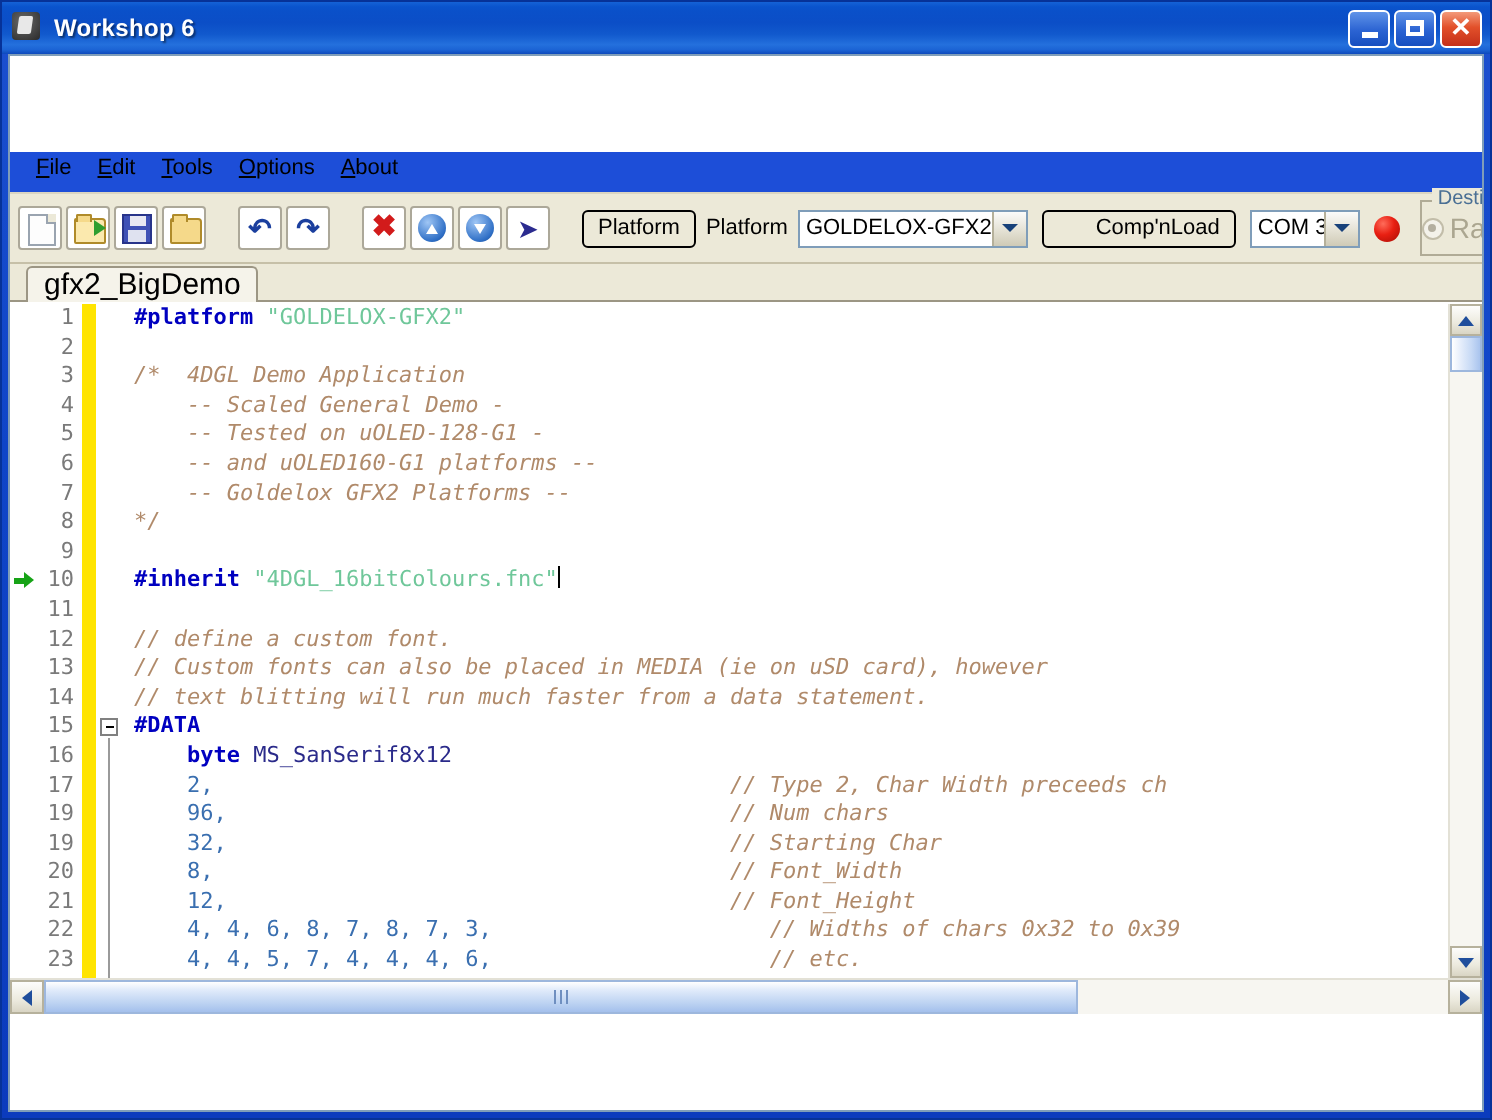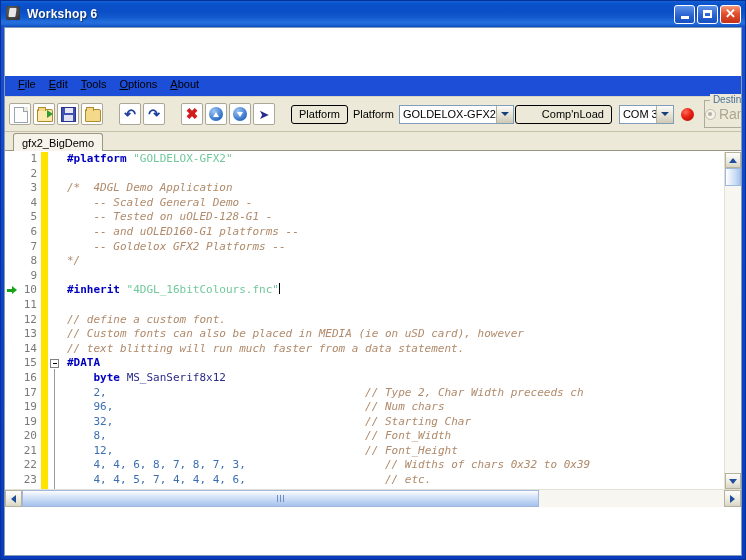--- a/index.html
+++ b/index.html
@@ -253,21 +253,21 @@
     left:0; right:0; bottom:0;
     height:1px;
     background:#9c9684;
   }
   .tab {
     height: 18px;
     background: #f5f3ea;
     border: 1px solid #9c9684;
     border-bottom: none;
     border-radius: 3px 3px 0 0;
-    font-size: 11px;
+    font-size: 15px;
     color: #000;
     padding: 0 8px;
     display: flex; align-items: center;
     box-sizing: border-box;
     position: relative;
     z-index: 2;
     cursor: default;
   }
   .tab-rest {
     flex: 1 1 auto;
@@ -600,21 +600,21 @@
 
       <div class="tb-label">Platform</div>
 
       <div class="combo" style="width:139px;">
         <span class="combo-text">GOLDELOX-GFX2</span>
         <span class="combo-arrow">
             <span class="arrow-dn"></span>
           </span>
       </div>
 
-      <div class="push-btn" style="margin-left:1px;padding-left:26px;">Comp'nLoad</div>
+      <div class="push-btn" style="margin-left:7px;padding-left:26px;">Comp'nLoad</div>
 
       <div class="combo" style="width:55px;margin-left:7px;">
         <span class="combo-text">COM 3</span>
         <span class="combo-arrow">
             <span class="arrow-dn"></span>
           </span>
       </div>
 
       <div class="led"></div>
 

